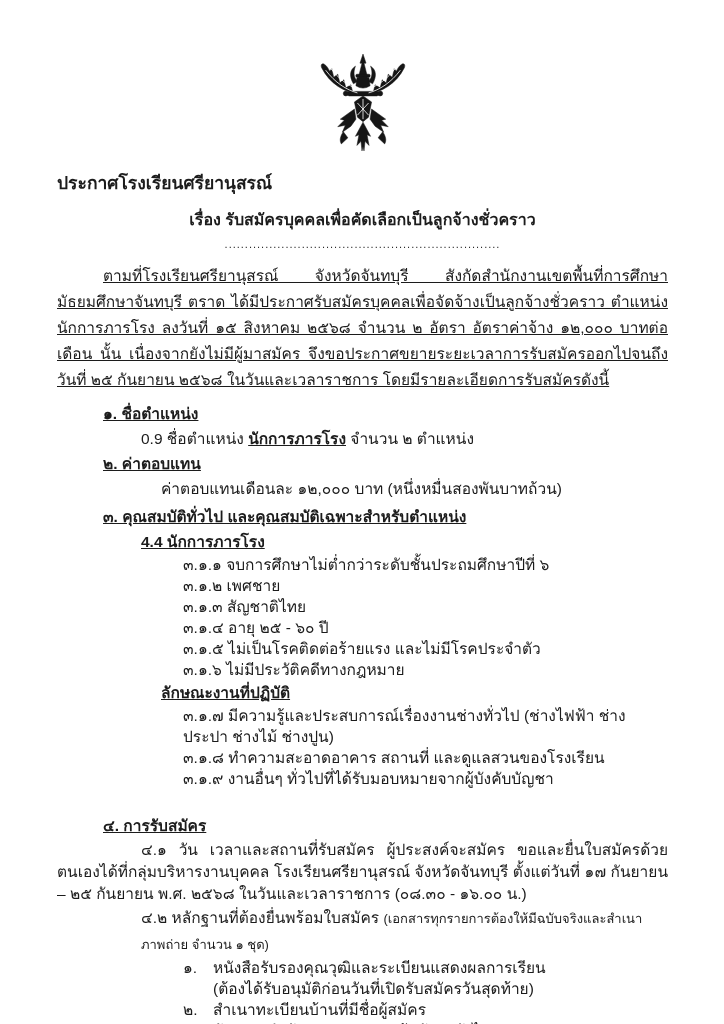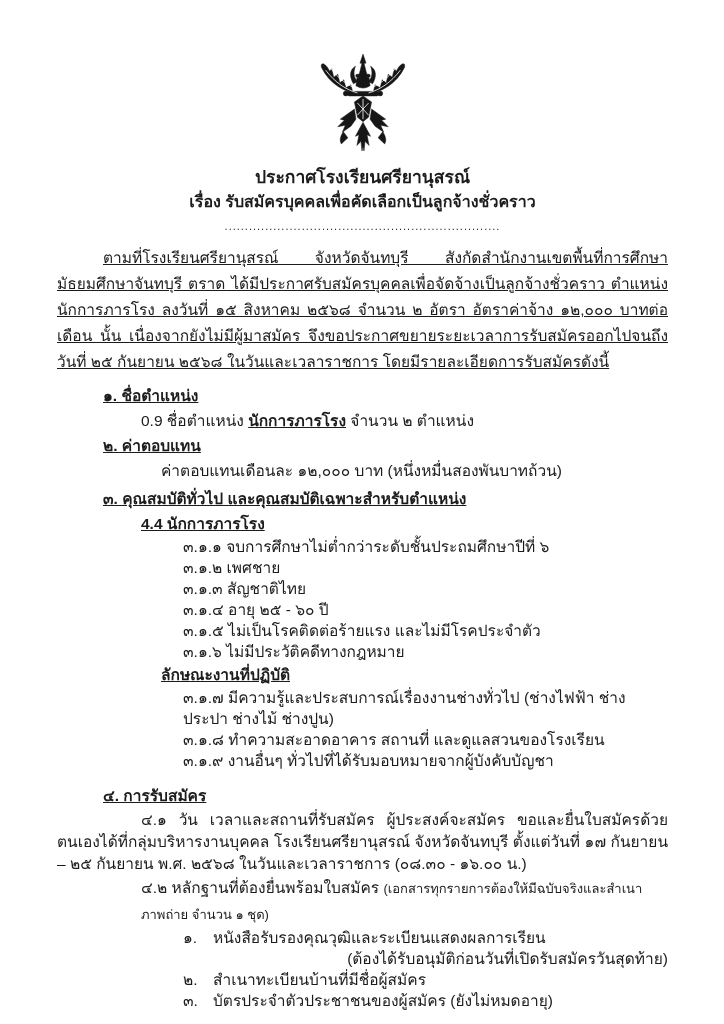--- a/index.html
+++ b/index.html
@@ -10,34 +10,34 @@
     background:#ffffff;
     box-sizing:border-box;
     padding:0 56px 0 57px;
     font-family:"Liberation Sans","DejaVu Sans",sans-serif;
     color:#1c1c1c;
     font-size:15.5px;
     overflow:hidden;
   }
   .emblem-wrap{margin:52px auto 0;width:108px;height:102px;text-align:center;}
   .emblem-wrap svg{display:block;margin:0 auto;}
-  .title{margin-top:12px;text-align:center;font-weight:bold;font-size:17.5px;line-height:23px;}
-  .subject{margin-top:2px;text-align:center;font-weight:bold;font-size:16px;line-height:22px;}
+  .title{margin-top:18px;text-align:left;font-weight:bold;font-size:17.5px;line-height:23px;}
+  .subject{margin-top:14px;text-align:center;font-weight:bold;font-size:16px;line-height:22px;}
   .dots{margin-top:7px;text-align:center;font-size:11px;letter-spacing:1px;color:#2a2a2a;line-height:12px;}
   .intro{margin:13px 0 0 0;text-indent:46px;text-align:justify;line-height:26px;text-decoration:underline;}
   .row{line-height:25px;}
   .row-sm{line-height:21px;}
   .bold{font-weight:bold;text-decoration:underline;}
   .ind1{padding-left:46px;}   
   .ind2{padding-left:84px;}   
   .ind2b{padding-left:104px;} 
   .ind3{padding-left:126px;}  
-  .ind4{padding-left:156px;text-align:right;}  
+  .ind4{padding-left:156px;}  
   .mt-s3{margin-top:3px;}
-  .mt-s4{margin-top:12px;}
+  .mt-s4{margin-top:24px;}
   .para41{margin:1px 0 0 0;text-indent:84px;text-align:justify;line-height:22px;}
   .note{font-size:13px;}
   .docitem{display:flex;}
   .docitem .num{width:30px;flex:0 0 30px;}
   .docitem .txt{flex:1;}
 </style>
 </head>
 <body>
 
 <div class="sheet">

